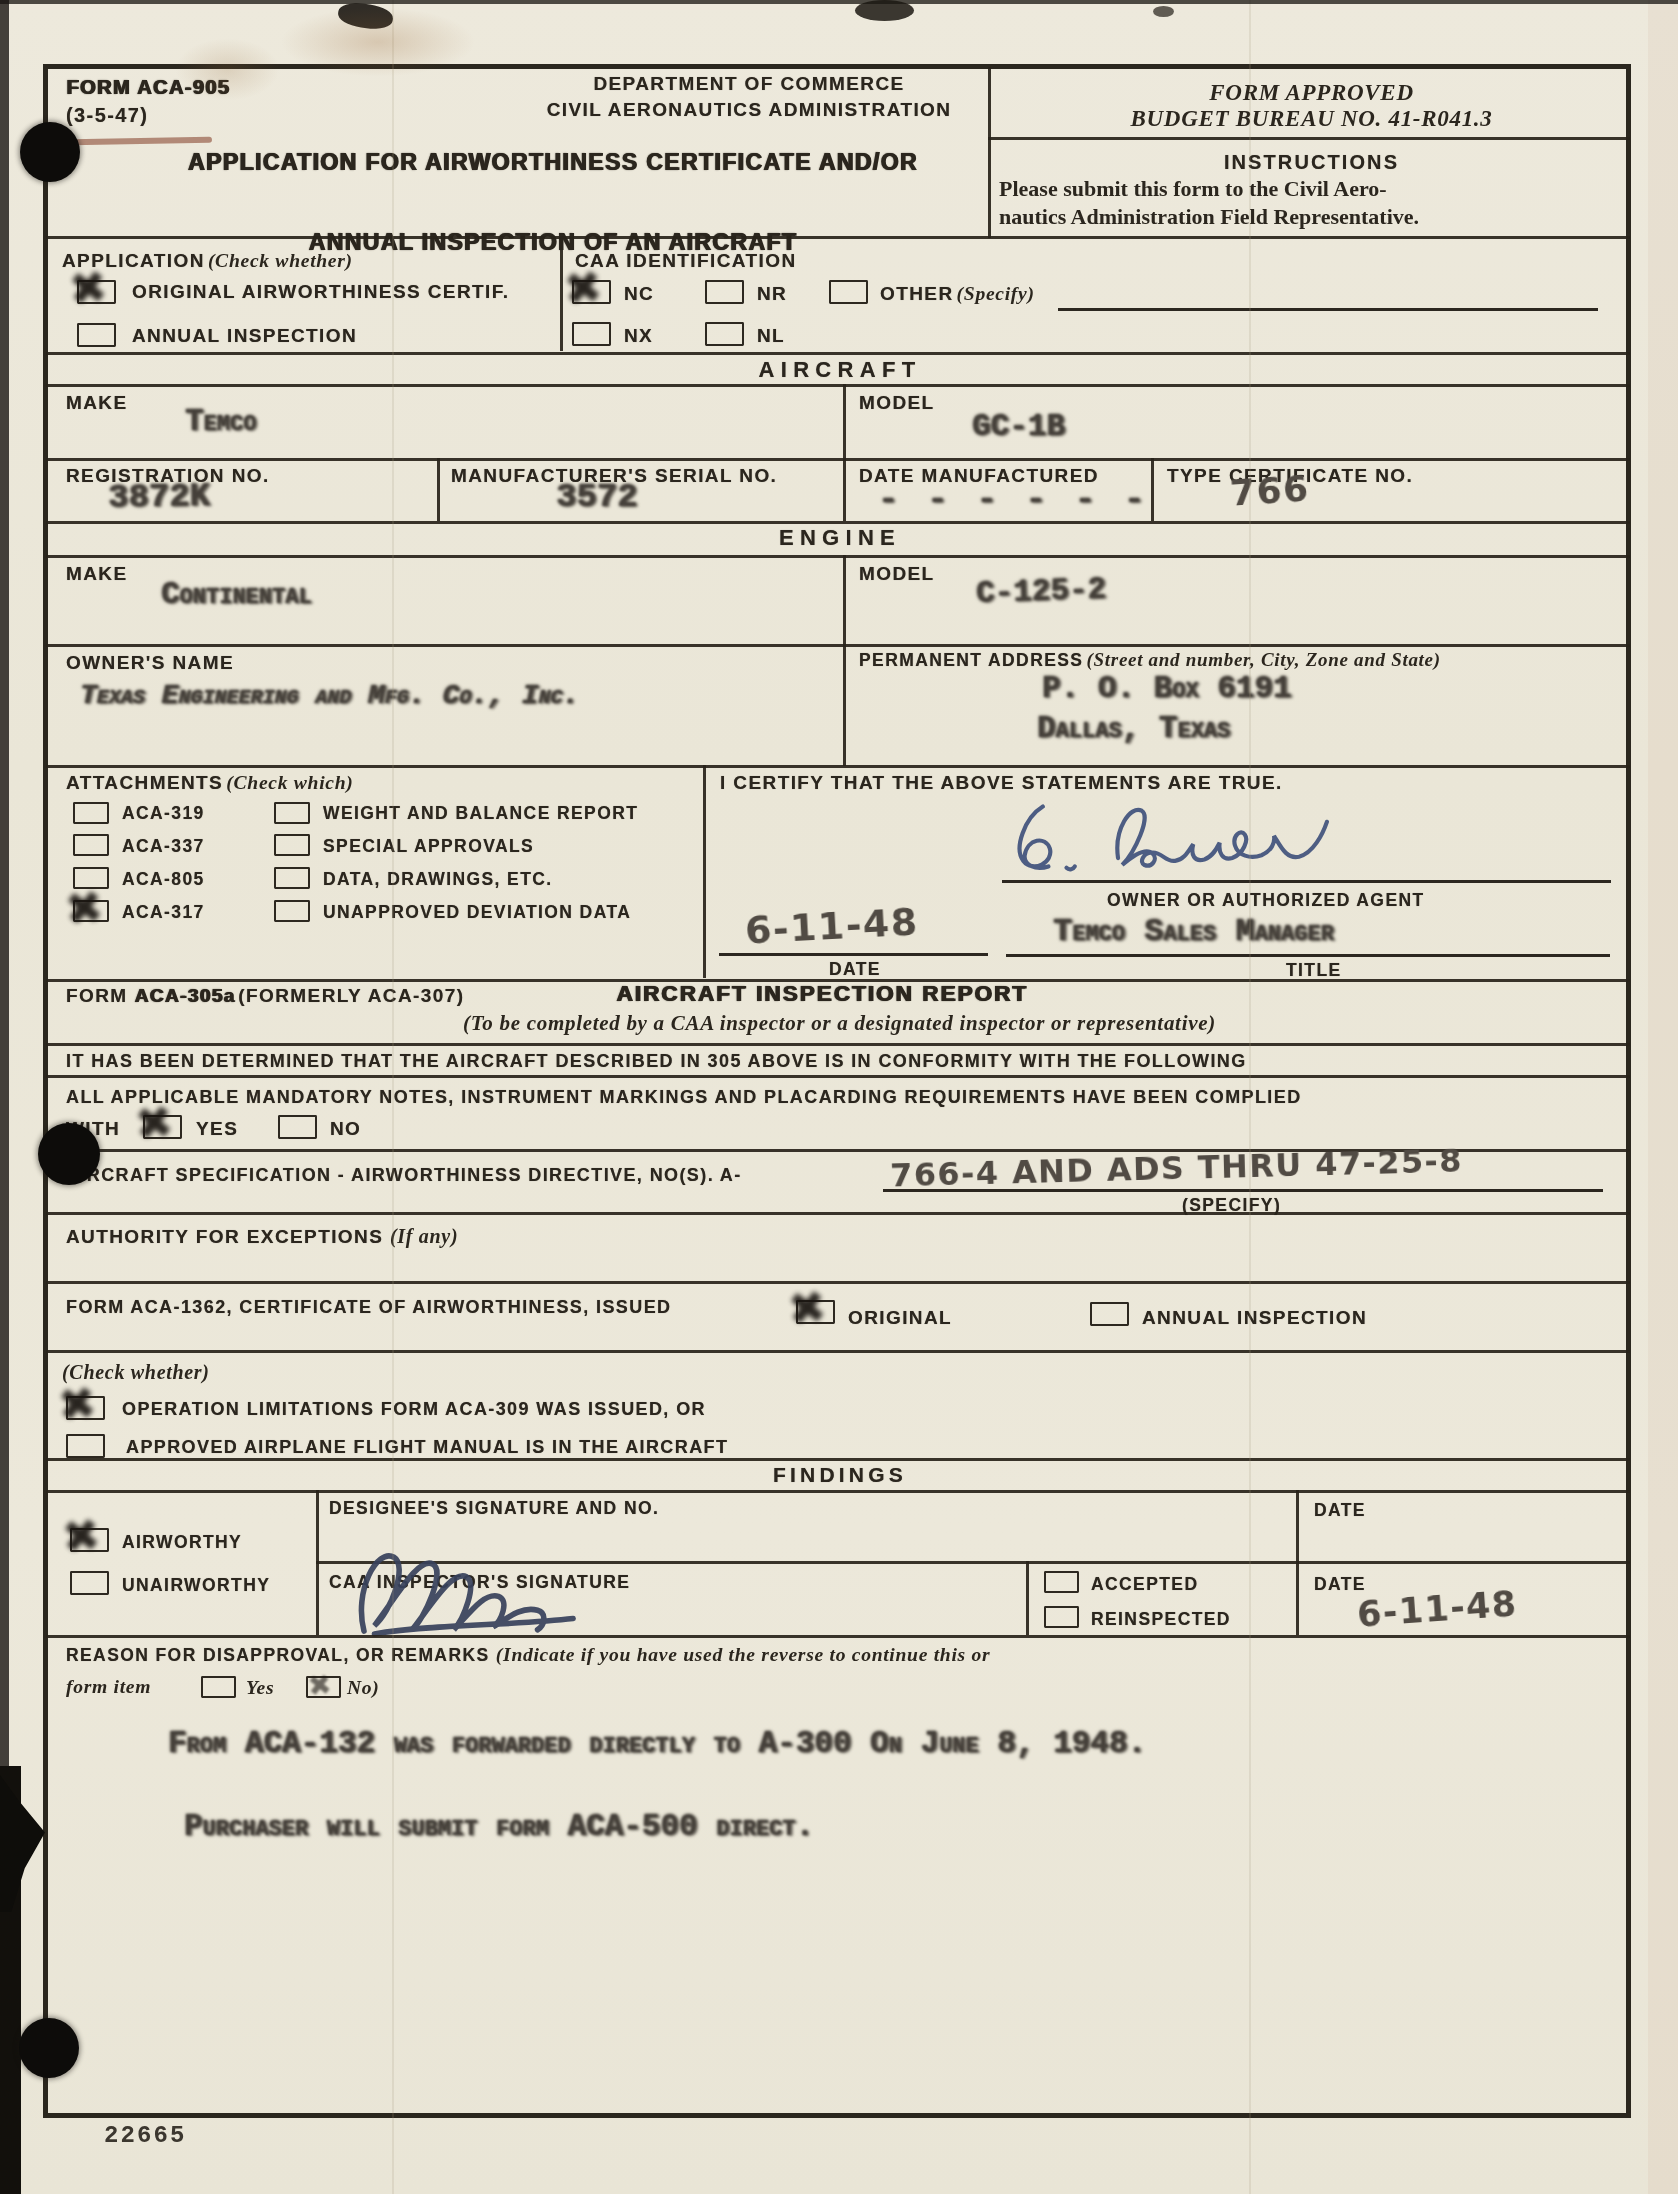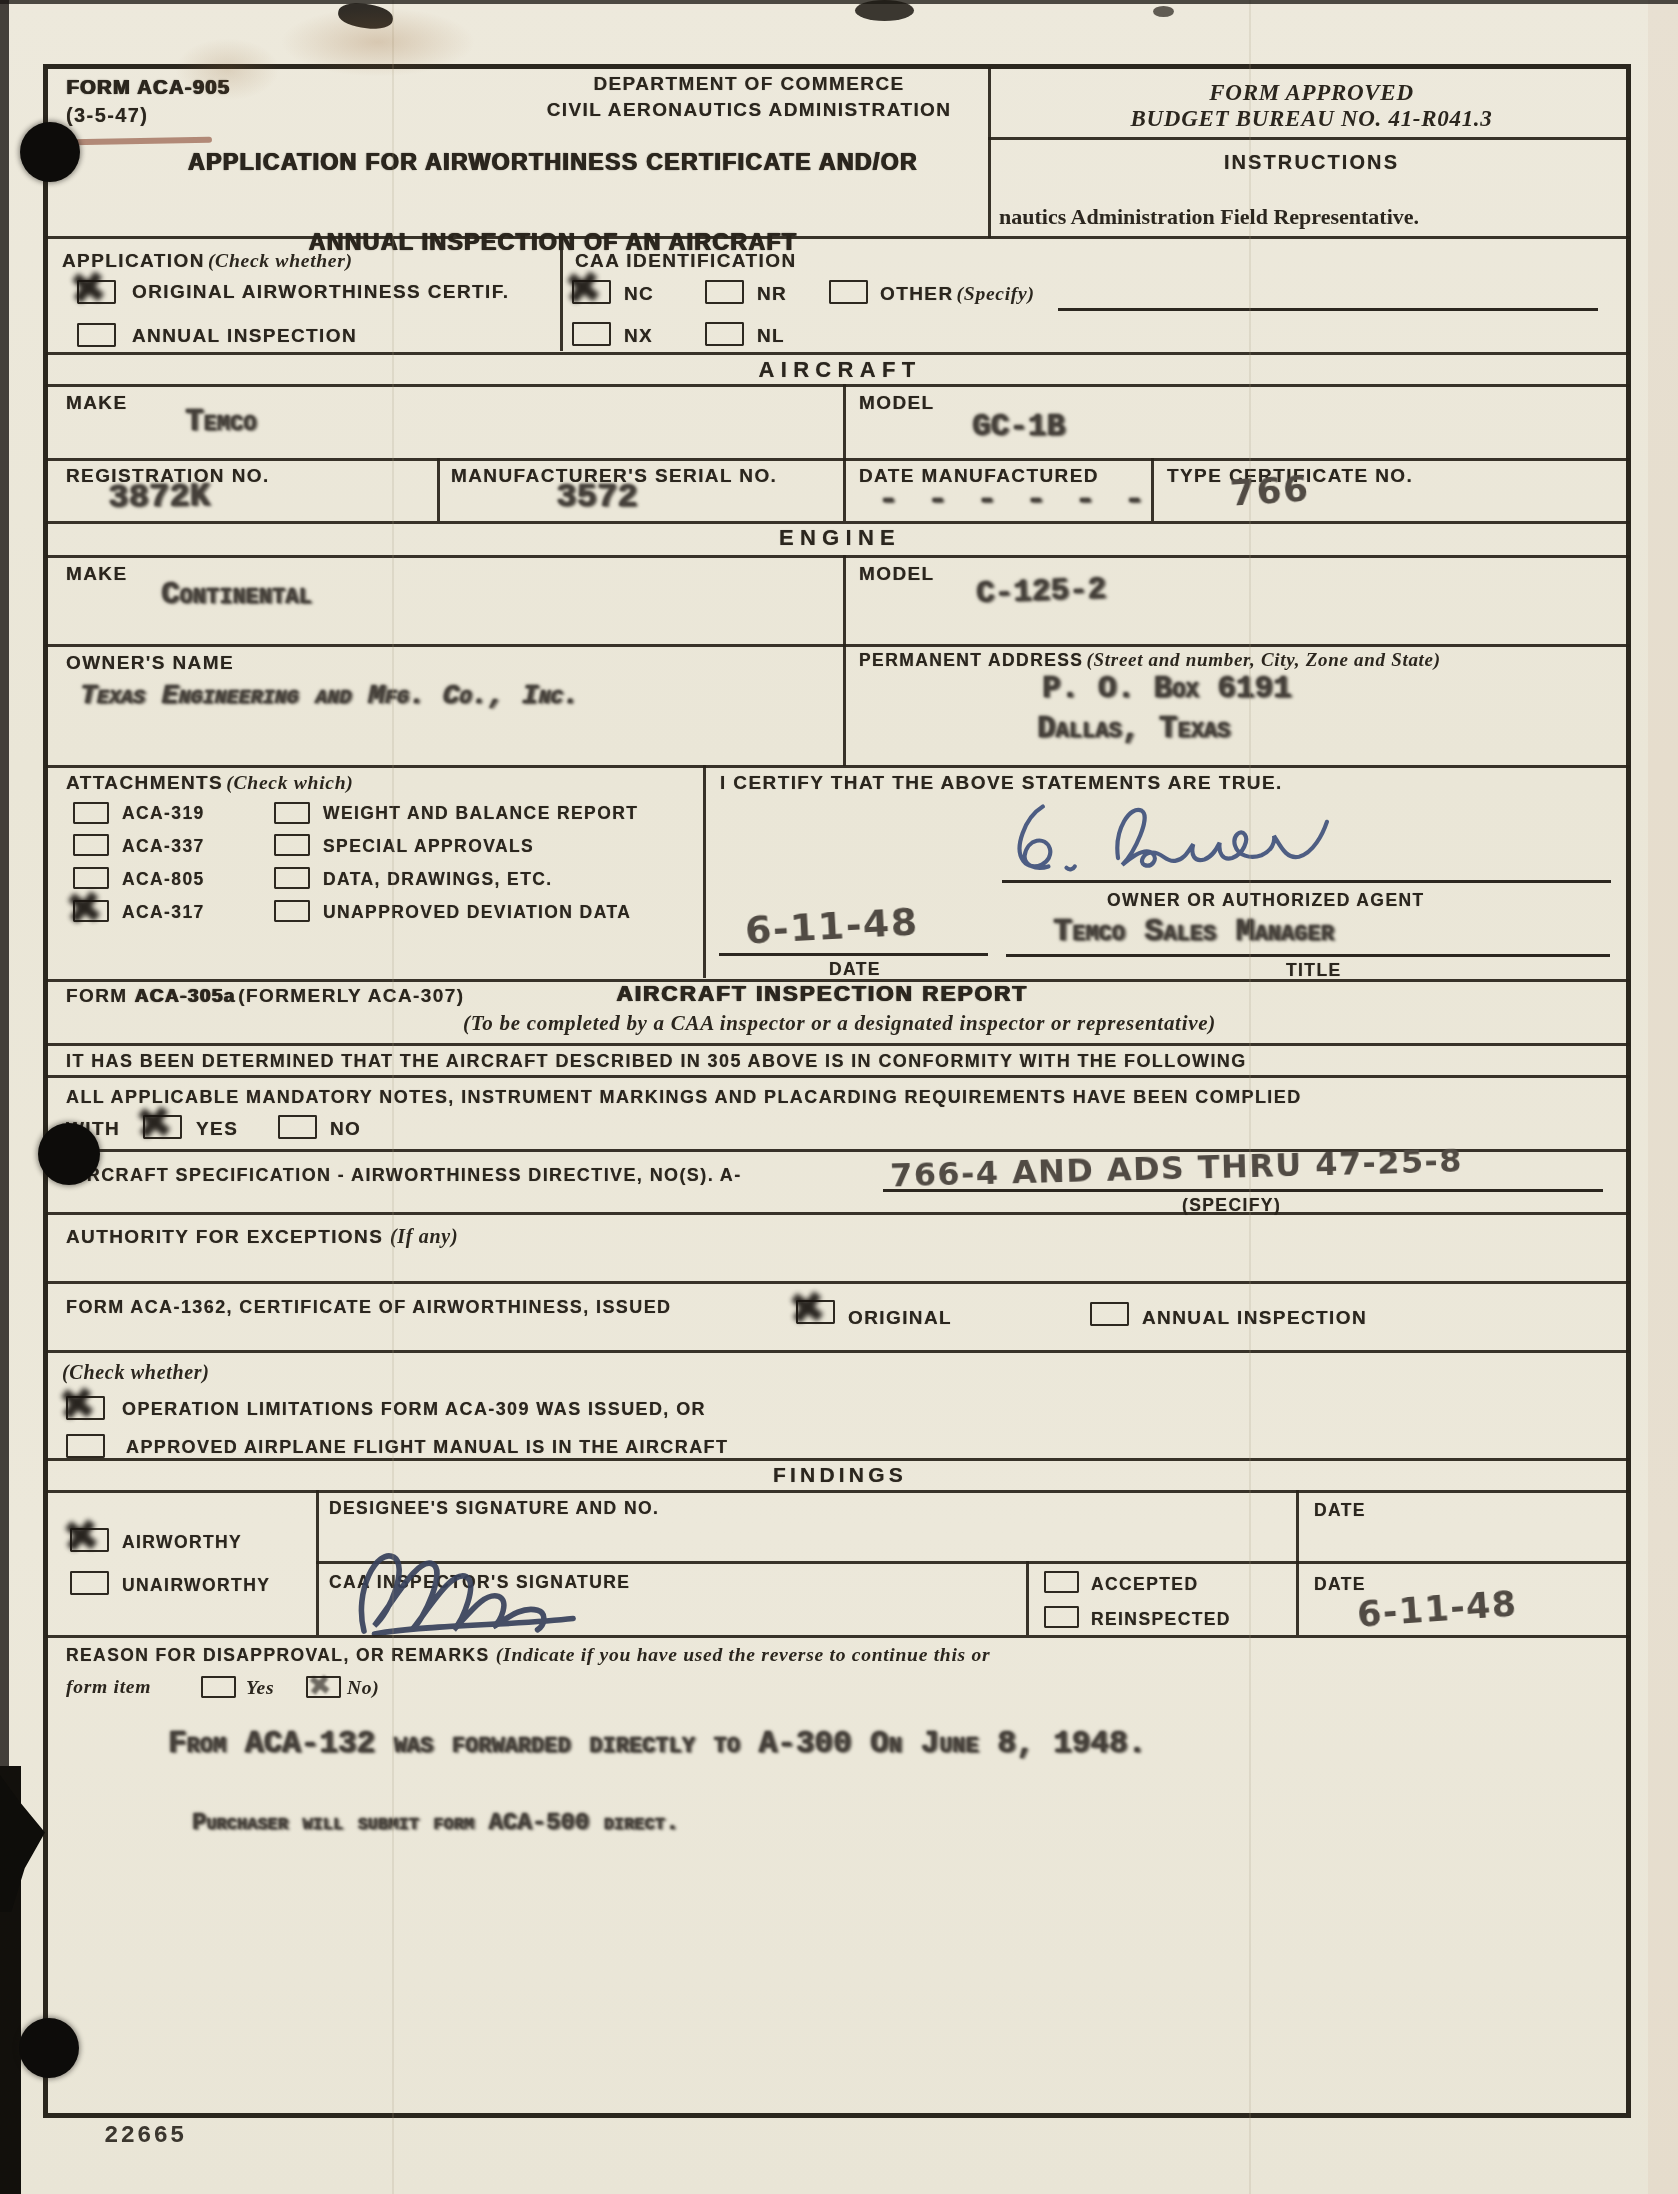--- a/index.html
+++ b/index.html
@@ -49,20 +49,21 @@
   <div class="abs lbl center" style="left:483px;top:99px;width:532px;">CIVIL AERONAUTICS ADMINISTRATION</div>
 
   <div class="abs lbl center smear" style="left:175px;top:149px;width:755px;font-size:23px;">APPLICATION FOR AIRWORTHINESS CERTIFICATE AND/OR</div>
   <div class="abs lbl center smear" style="left:175px;top:183px;width:755px;font-size:23px;margin-top:46px;">ANNUAL INSPECTION OF AN AIRCRAFT</div>
 
   <div class="vl" style="left:988px;top:67px;height:171px;"></div>
   <div class="hl" style="left:988px;top:137px;width:642px;"></div>
   <div class="abs ital center" style="left:1000px;top:80px;width:623px;font-size:23px;color:#2b261e;">FORM APPROVED</div>
   <div class="abs ital center" style="left:1000px;top:106px;width:623px;font-size:23px;color:#2b261e;">BUDGET BUREAU NO. 41-R041.3</div>
   <div class="abs lbl center" style="left:1000px;top:151px;width:623px;font-size:20px;letter-spacing:2.1px;">INSTRUCTIONS</div>
+  <div class="abs ser" style="left:999px;top:176px;width:630px;font-family:'Liberation Serif',serif;font-weight:700;font-size:22px;color:#2b261e;">Please submit this form to the Civil Aero-</div>
   <div class="abs ser" style="left:999px;top:204px;width:630px;font-family:'Liberation Serif',serif;font-weight:700;font-size:22px;color:#2b261e;">nautics Administration Field Representative.</div>
 
   <div class="hl" style="left:46px;top:236px;width:1584px;"></div>
 
   <div class="abs" style="left:62px;top:250px;">
     <span class="lbl">APPLICATION</span>
     <span class="ital" style="font-size:19.6px;color:#2b261e;">(Check whether)</span>
   </div>
   <span class="cb hv checked" style="left:77px;top:280px;"></span>
   <div class="abs lbl" style="left:132px;top:281px;">ORIGINAL AIRWORTHINESS CERTIF.</div>
@@ -255,21 +256,21 @@
     <span class="lbl lbls">REASON FOR DISAPPROVAL, OR REMARKS </span>
     <span class="ital" style="font-size:19.6px;color:#2b261e;">(Indicate if you have used the reverse to continue this or</span>
   </div>
   <div class="abs ital" style="left:66px;top:1676px;font-size:19.6px;color:#2b261e;">form item</div>
   <span class="cb" style="left:201px;top:1676px;width:31px;height:18px;"></span>
   <div class="abs ital" style="left:246px;top:1677px;font-size:19.6px;color:#2b261e;">Yes</div>
   <span class="cb lt checked" style="left:306px;top:1676px;width:31px;height:18px;"></span>
   <div class="abs ital" style="left:347px;top:1677px;font-size:19.6px;color:#2b261e;">No)</div>
 
   <div class="abs typed smudge2" style="left:168px;top:1726px;font-size:31px;">From ACA-132 was forwarded directly to A-300 On June 8, 1948.</div>
-  <div class="abs typed smudge2" style="left:176px;top:1809px;font-size:24px;padding-left:16px;">Purchaser will submit form ACA-500 direct.</div>
+  <div class="abs typed smudge2" style="left:168px;top:1809px;font-size:31px;padding-left:16px;">Purchaser will submit form ACA-500 direct.</div>
 
   <div class="abs" style="left:104px;top:2122px;font-family:'Liberation Mono',monospace;font-weight:700;font-size:24px;color:#3c372f;letter-spacing:2.1px;">22665</div>
 
   <div class="crease" style="left:392px;"></div>
   <div class="crease" style="left:1249px;"></div>
   <div class="abs" style="left:1648px;top:0;width:31px;height:2194px;background:rgba(205,172,150,.14);"></div>
   <div class="abs" style="left:0;top:0;width:1679px;height:3.5px;background:#16130f;opacity:.75;"></div>
   <div class="abs" style="left:338px;top:4.2px;width:55px;height:24px;background:#1b1712;border-radius:45%;opacity:.9;transform:rotate(8deg);"></div>
   <div class="abs" style="left:855px;top:0;width:59px;height:21px;background:#1b1712;border-radius:50%;opacity:.85;"></div>
   <div class="abs" style="left:1153px;top:5.6px;width:21px;height:11.2px;background:#241f18;border-radius:50%;opacity:.7;"></div>

